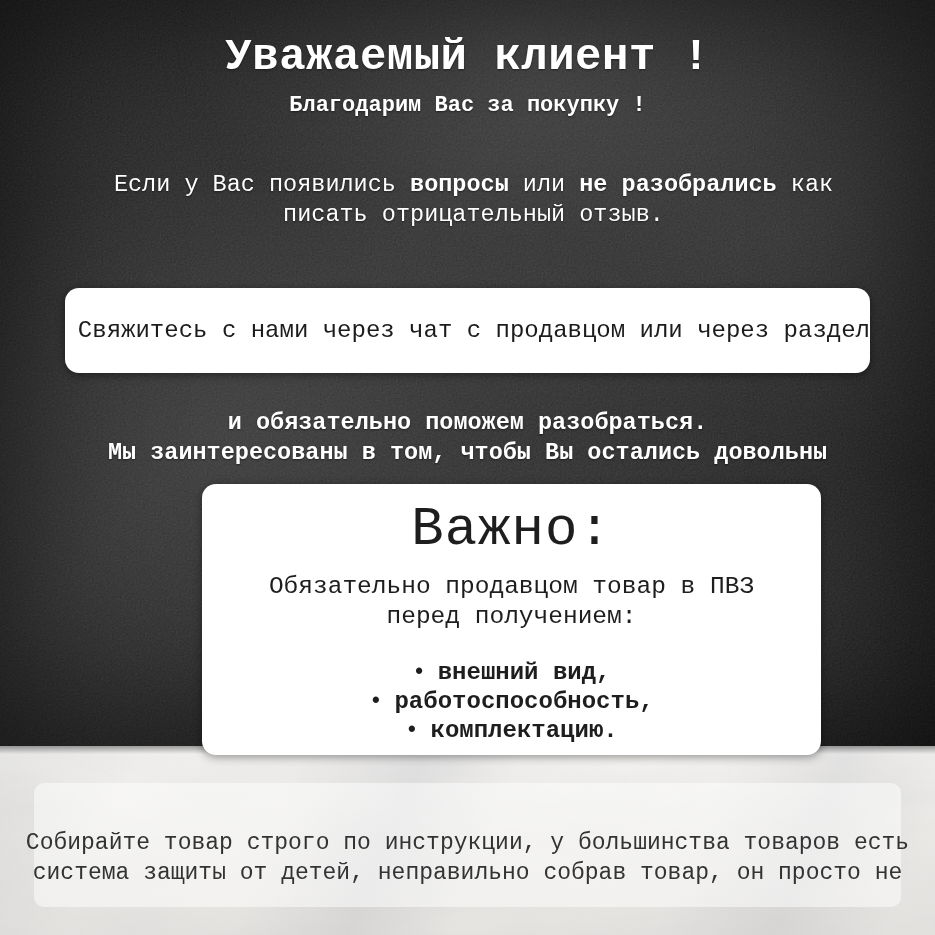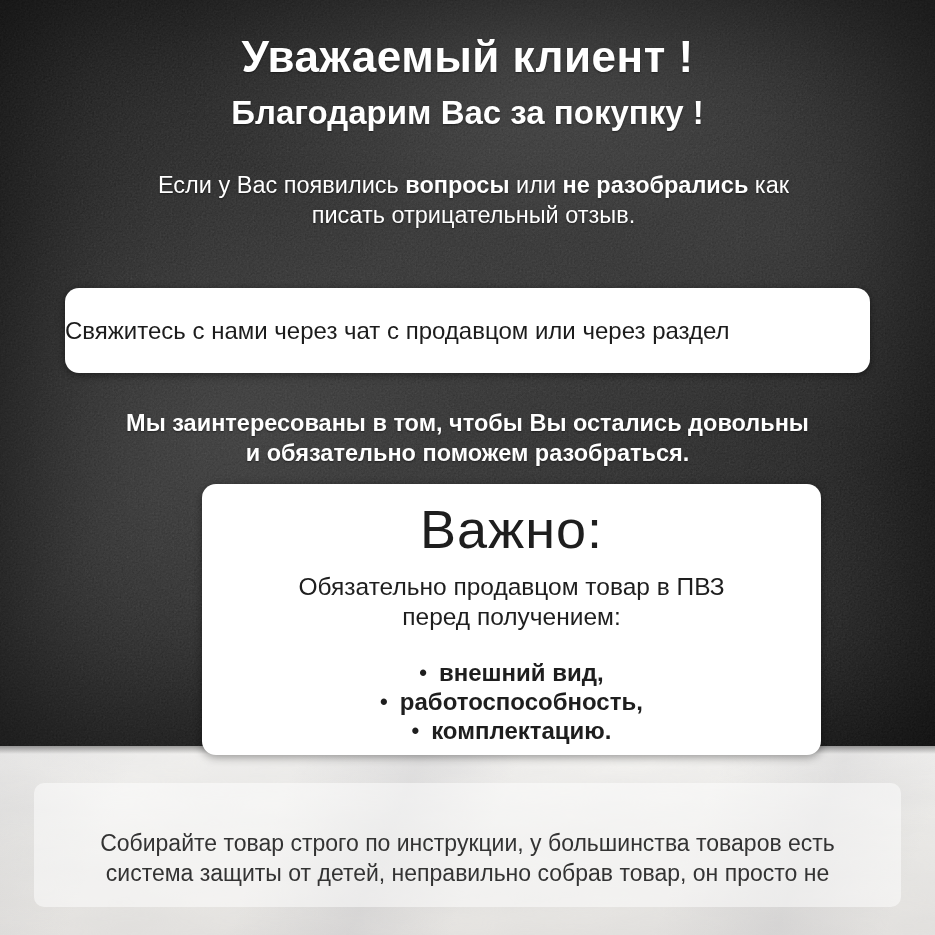--- a/index.html
+++ b/index.html
@@ -6,20 +6,21 @@
   body {
     font-family: "Liberation Sans", sans-serif;
     -webkit-font-smoothing: antialiased;
   }
   .poster {
     position: relative;
     width: 935px;
     height: 935px;
     overflow: hidden;
     background: #d946ef;
+    font-family: Liberation Mono, monospace;
   }
 
   
   .bg-dark {
     position: absolute;
     left: 0; top: 0;
     width: 935px; height: 748px;
     background:
       radial-gradient(ellipse 520px 300px at 55% 6%,  rgba(255,255,255,0.09), transparent 65%),
       radial-gradient(ellipse 650px 380px at 82% 32%, rgba(255,255,255,0.05), transparent 65%),
@@ -62,21 +63,21 @@
   }
   .title {
     font-size: 44px;
     font-weight: 700;
     letter-spacing: 0.5px;
     line-height: 1.15;
     margin: 0;
     text-shadow: 0 1px 2px rgba(0,0,0,0.5);
   }
   .subtitle {
-    font-size: 33px;
+    font-size: 22px;
     font-weight: 600;
     line-height: 1.2;
     margin: 10px 0 0 0;
     text-shadow: 0 1px 2px rgba(0,0,0,0.5);
   }
 
   
   .intro {
     position: absolute;
     left: 6px; top: 170px;
@@ -93,21 +94,21 @@
   
   .contact-card {
     position: absolute;
     left: 65px; top: 288px;
     width: 805px; height: 85px;
     background: #ffffff;
     border-radius: 14px;
     box-shadow: 0 2px 8px rgba(0,0,0,0.45);
     display: flex;
     flex-direction: column;
-    align-items: flex-start;
+    align-items: flex-end;
     justify-content: center;
     color: #1c1c1c;
     font-size: 24px;
     font-weight: 400;
     line-height: 32px;
     text-align: center;
     gap: 28px;
   }
 
   
@@ -216,22 +217,22 @@
   <div class="intro">
     <div class="line"><span>Если у Вас появились </span><span class="b">вопросы</span><span> или </span><span class="b">не разобрались</span><span> как</span></div>
     <div class="line">писать отрицательный отзыв.</div>
   </div>
 
   <div class="contact-card">
     <div class="line">Свяжитесь с нами через чат с продавцом или через раздел</div>
   </div>
 
   <div class="reassurance">
+    <div class="line">и обязательно поможем разобраться.</div>
     <div class="line">Мы заинтересованы в том, чтобы Вы остались довольны</div>
-    <div class="line">и обязательно поможем разобраться.</div>
   </div>
 
   <div class="important-card">
     <div class="important-heading">Важно:</div>
     <div class="important-sub">
       <div class="line">Обязательно продавцом товар в ПВЗ</div>
       <div class="line">перед получением:</div>
     </div>
     <div class="bullet-list">
       <div class="bullet-item"><span class="bullet-marker">•</span><span>внешний вид,</span></div>

